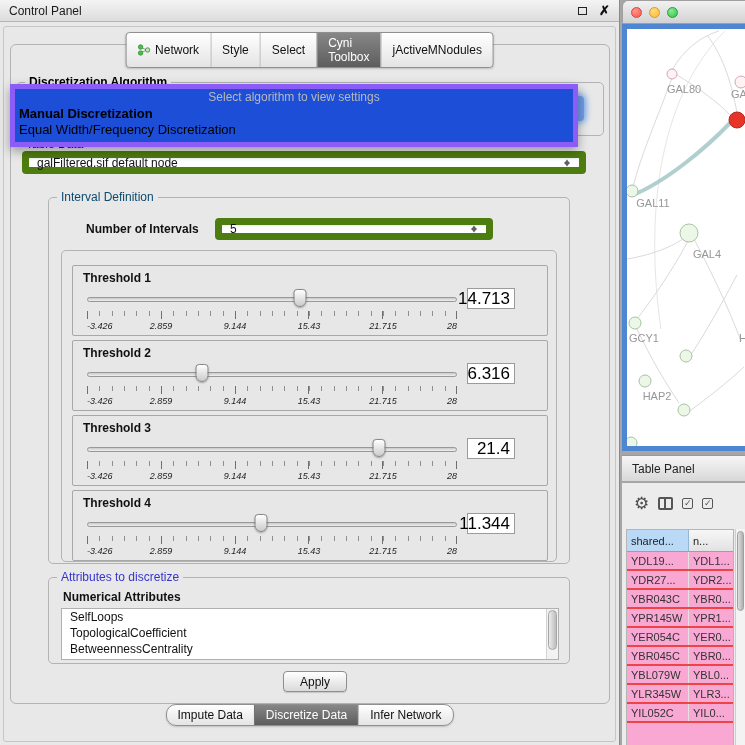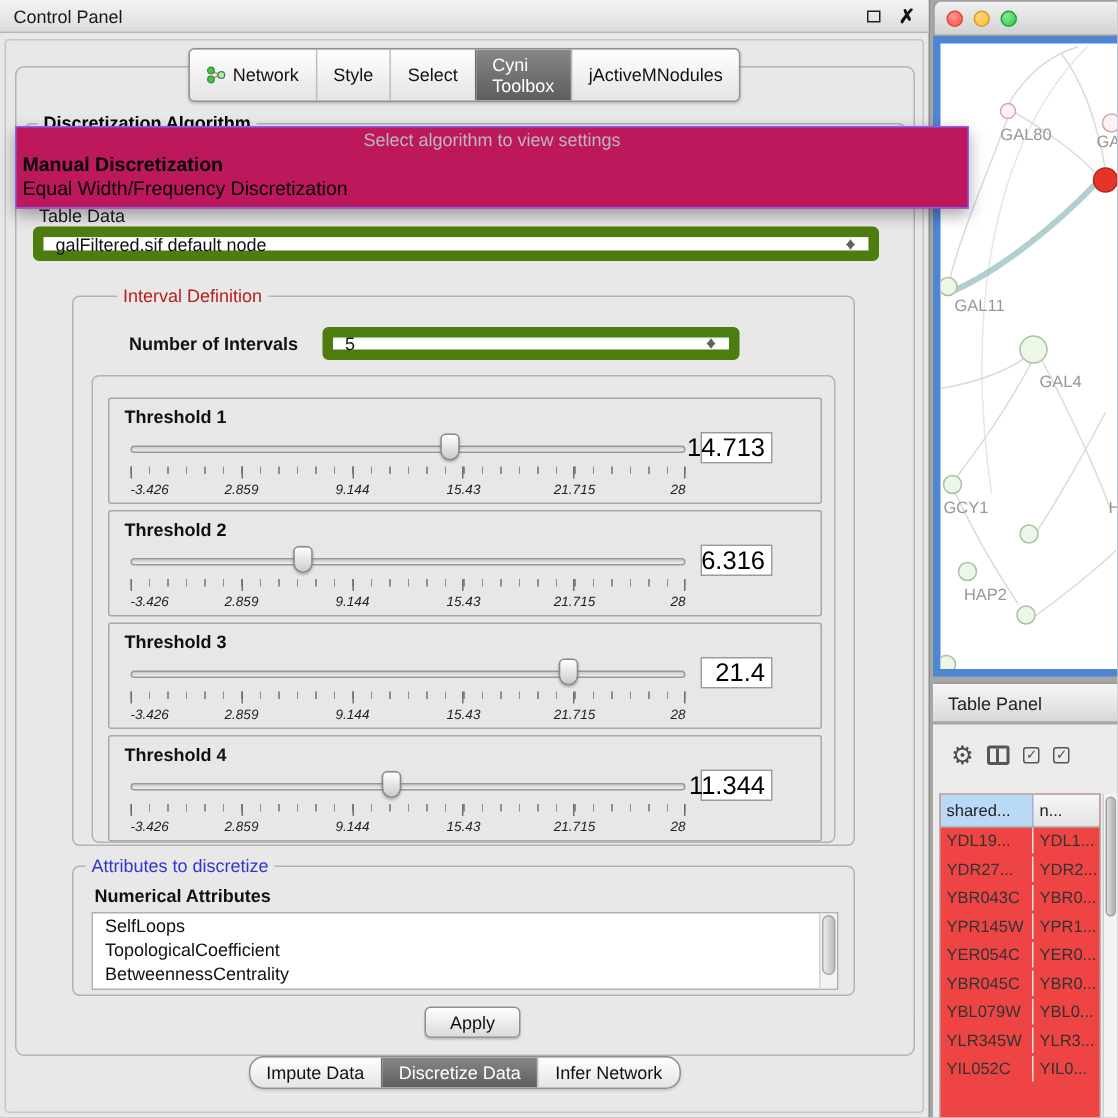--- a/index.html
+++ b/index.html
@@ -20,33 +20,33 @@
   .seg { position:absolute; display:inline-flex; align-items:stretch; border:1px solid #8f8f8f; border-radius:4px; background:linear-gradient(#ffffff,#e4e4e4); box-shadow:0 1px 2px rgba(0,0,0,.18); overflow:hidden; z-index:3; }
   .seg .tab { display:flex; align-items:center; gap:5px; padding:3px 11px; font-size:12px; color:#111; border-left:1px solid #bdbdbd; }
   .seg .tab:first-child { border-left:none; }
   .seg .tab.selected { background:linear-gradient(#878787,#5d5d5d); color:#fff; border-left-color:#6e6e6e; }
   .top-tabs { top:32px; left:50%; transform:translateX(-50%); }
   .bottom-tabs { top:704px; left:50%; transform:translateX(-50%);border-radius:10px; }
 
   
   .group { position:absolute; border:1px solid #b3b3b3; border-radius:5px; }
   .gtitle { position:absolute; top:-8px; left:8px; background:#e8e8e8; padding:0 4px; font-size:12px; white-space:nowrap; }
-  .gtitle.green { color:#b91c1c;margin-left:21px; }
+  .gtitle.green { color:#0c4a6e; }
   .gtitle.blue { color:#3434cf; }
   .gtitle.dark { color:#000; font-weight:bold; }
 
   
   .combo { position:absolute; background:#fff; border:7px solid #4d7c0f; border-radius:4px; font-size:12px; color:#111; display:flex; align-items:center; padding:0 24px 0 8px; box-shadow:inset 0 1px 2px rgba(0,0,0,.08); }
   .combo .arrows { position:absolute; right:7px; top:50%; transform:translateY(-50%); width:9px; height:13px; }
   .combo .arrows::before { content:""; position:absolute; left:1px; top:0; border:3.5px solid transparent; border-bottom:4.5px solid #616161; }
   .combo .arrows::after { content:""; position:absolute; left:1px; bottom:0; border:3.5px solid transparent; border-top:4.5px solid #616161; }
   .combo.focused { border-color:#6d9ce6; box-shadow:0 0 6px 2px rgba(96,156,240,.85); z-index:1; }
 
   
-  .popup { position:absolute; left:10px; top:84px; width:636px; background:#be185d; border:1px solid #8b5cf6; box-shadow:0 4px 10px rgba(0,0,0,.35); z-index:6; padding-bottom:4px; }
+  .popup { position:absolute; left:10px; top:84px; width:568px; background:#1d4ed8; border:5px solid #8b5cf6; box-shadow:0 4px 10px rgba(0,0,0,.35); z-index:6; padding-bottom:4px; }
   .popup .ph { text-align:center; color:#b9b9b9; font-size:12px; line-height:17px; }
   .popup .opt { font-size:13px; line-height:16px; padding:0 4px; color:#000; }
   .popup .opt.b { font-weight:bold; }
 
   .plain-label { position:absolute; font-size:12px; color:#1a1a1a; }
   .bold-label { position:absolute; font-size:12px; font-weight:bold; color:#111; }
 
   
   .threshold-box { position:absolute; left:10px; width:476px; height:71px; border:1px solid #a8a8a8; background:#e7e7e7; border-radius:2px; }
   .th-label { position:absolute; left:10px; top:5px; font-size:12px; font-weight:bold; color:#111; }
@@ -93,21 +93,21 @@
   .nlabel { fill:#979797; font-size:11px; }
 
   
   .tp-bar { position:absolute; left:622px; top:455px; width:123px; height:27px; background:linear-gradient(#f6f6f6,#d8d8d8); border-top:1px solid #9a9a9a; border-bottom:1px solid #a8a8a8; display:flex; align-items:center; padding-left:10px; font-size:12px; color:#222; }
   .tp-win { position:absolute; left:622px; top:483px; width:123px; height:262px; background:#ececec; }
   .tp-toolbar { position:absolute; left:0; top:0; right:0; height:40px; display:flex; align-items:center; gap:9px; padding-left:12px; }
   .gear { font-size:17px; color:#4d4d4d; line-height:1; }
   .cols-icon { width:15px; height:13px; border:2px solid #555; border-radius:2px; position:relative; }
   .cols-icon::after { content:""; position:absolute; left:4px; top:0; bottom:0; width:2px; background:#555; }
   .cb { width:11px; height:11px; border:1.5px solid #555; border-radius:2px; font-size:9px; color:#555; display:flex; align-items:center; justify-content:center; line-height:1; }
-  .tp-table { position:absolute; left:4px; top:46px; right:11px; bottom:0; background:#ef4444; border:1px solid #b5b5b5; border-bottom:none; overflow:hidden; }
+  .tp-table { position:absolute; left:4px; top:46px; right:11px; bottom:0; background:#f9a8d4; border:1px solid #b5b5b5; border-bottom:none; overflow:hidden; }
   .tp-head { display:flex; height:22px; border-bottom:1px solid #9f9f9f; }
   .tp-hc { font-size:11px; display:flex; align-items:center; padding-left:4px; color:#222; overflow:hidden; white-space:nowrap; }
   .c1 { width:62px; flex:none; }
   .c2 { flex:1; }
   .tp-hc.c1 { background:#bad9f7; border-right:1px solid #93b6d6; }
   .tp-hc.c2 { background:linear-gradient(#f7f7f7,#e2e2e2); }
   .tp-row { display:flex; height:19px; border-bottom:2px solid #ef4444; }
   .tp-c { font-size:11px; display:flex; align-items:center; padding-left:4px; color:#333; overflow:hidden; white-space:nowrap; }
   .tp-c.c1 { border-right:1px solid #e2e2e2; }
   .tp-scroll { position:absolute; right:0; top:46px; bottom:0; width:10px; background:#f3f3f3; border-left:1px solid #cfcfcf; }

